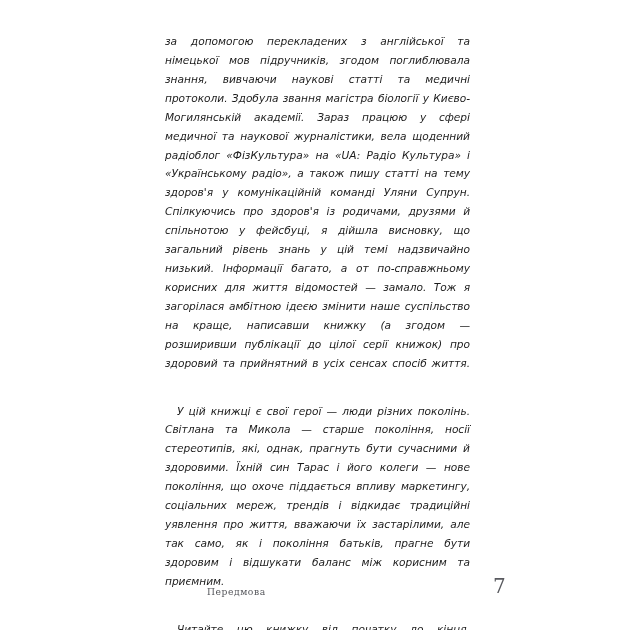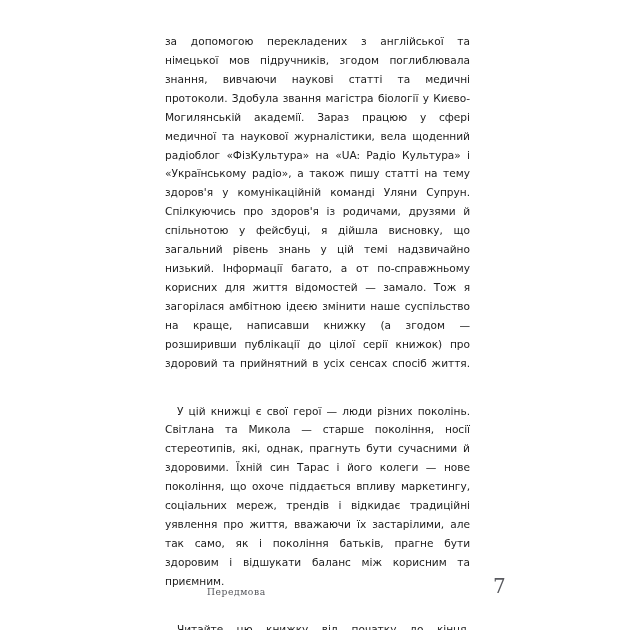--- a/index.html
+++ b/index.html
@@ -31,20 +31,21 @@
   .para {
     margin: 0;
     text-align: justify;
     text-justify: inter-word;
     font-family: "DejaVu Sans", sans-serif;
     font-size: 10.6px;
     line-height: 18.92px;
     color: #1b1b1b;
     letter-spacing: -0.02px;
     word-spacing: -0.2px;
+    font-style: italic;
     -webkit-font-smoothing: antialiased;
   }
 
   .para.indent {
     text-indent: 12px;
     margin-top: 10px;
   }
 
   
   .para::after {

